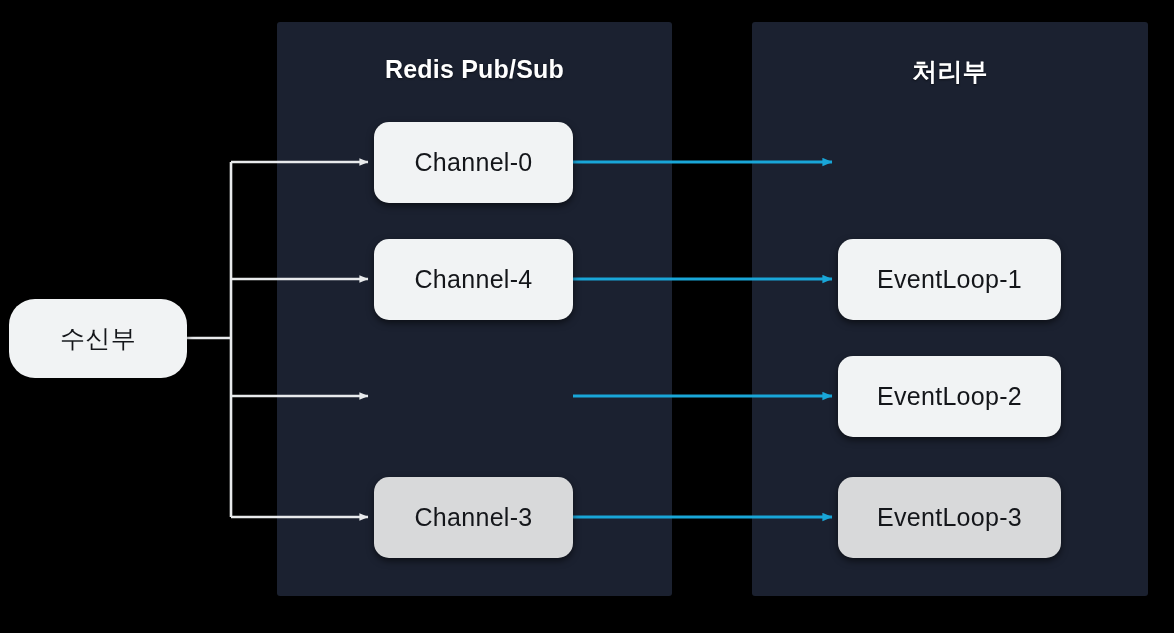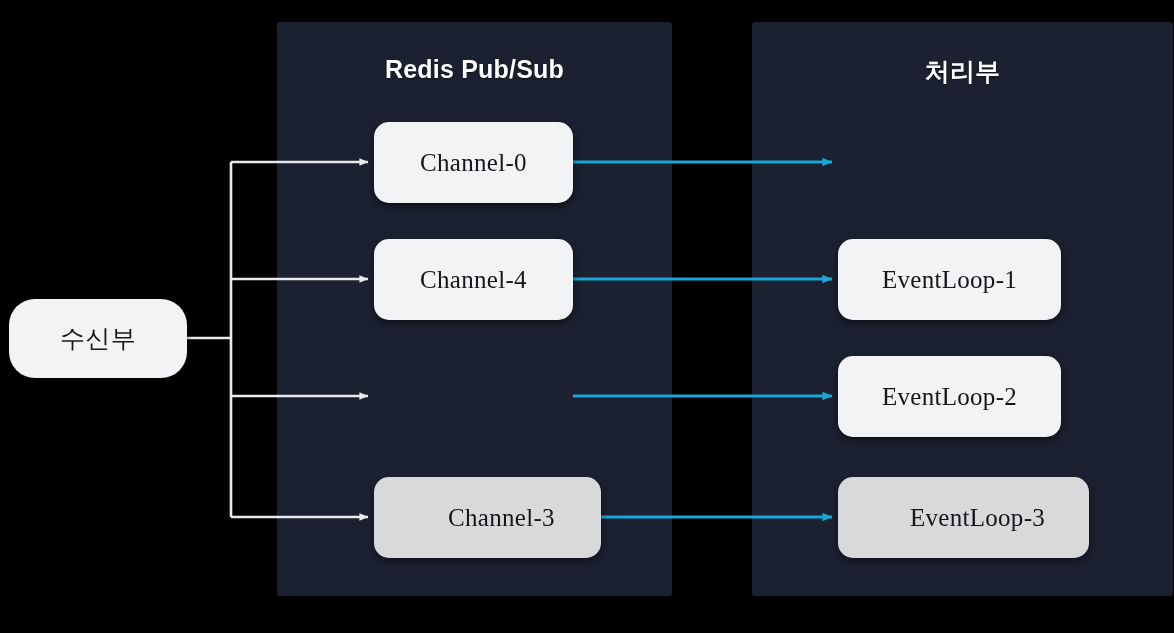--- a/index.html
+++ b/index.html
@@ -16,21 +16,21 @@
     font-family: "Liberation Sans", sans-serif;
   }
 
   
   .panel {
     position: absolute;
     background: #1b2130;
     border-radius: 3px;
   }
   #panel-left  { left: 277px; top: 22px; width: 395px; height: 574px; }
-  #panel-right { left: 752px; top: 22px; width: 396px; height: 574px; padding-left: 25px; }
+  #panel-right { left: 752px; top: 22px; width: 396px; height: 574px; }
 
   .panel-title {
     position: absolute;
     left: 0;
     width: 100%;
     top: 33px;
     text-align: center;
     color: #ffffff;
     font-size: 25px;
     font-weight: bold;
@@ -45,23 +45,22 @@
     border-radius: 15px;
     background: #f1f3f4;
     color: #14161a;
     font-size: 25px;
     letter-spacing: 0.3px;
     display: flex;
     align-items: center;
     justify-content: center;
     box-shadow: 0 3px 7px rgba(0,0,0,0.55);
     white-space: nowrap;
-    font-family: Liberation Serif, serif;
   }
-  .node.dim { background: #d8d9da; padding-left: 28px; }
+  .node.dim { background: #d8d9da; }
 
   .node-source {
     left: 9px;
     top: 299px;
     width: 178px;
     height: 79px;
     border-radius: 26px;
   }
 
   .node-channel  { left: 374px; width: 199px; height: 81px; }

